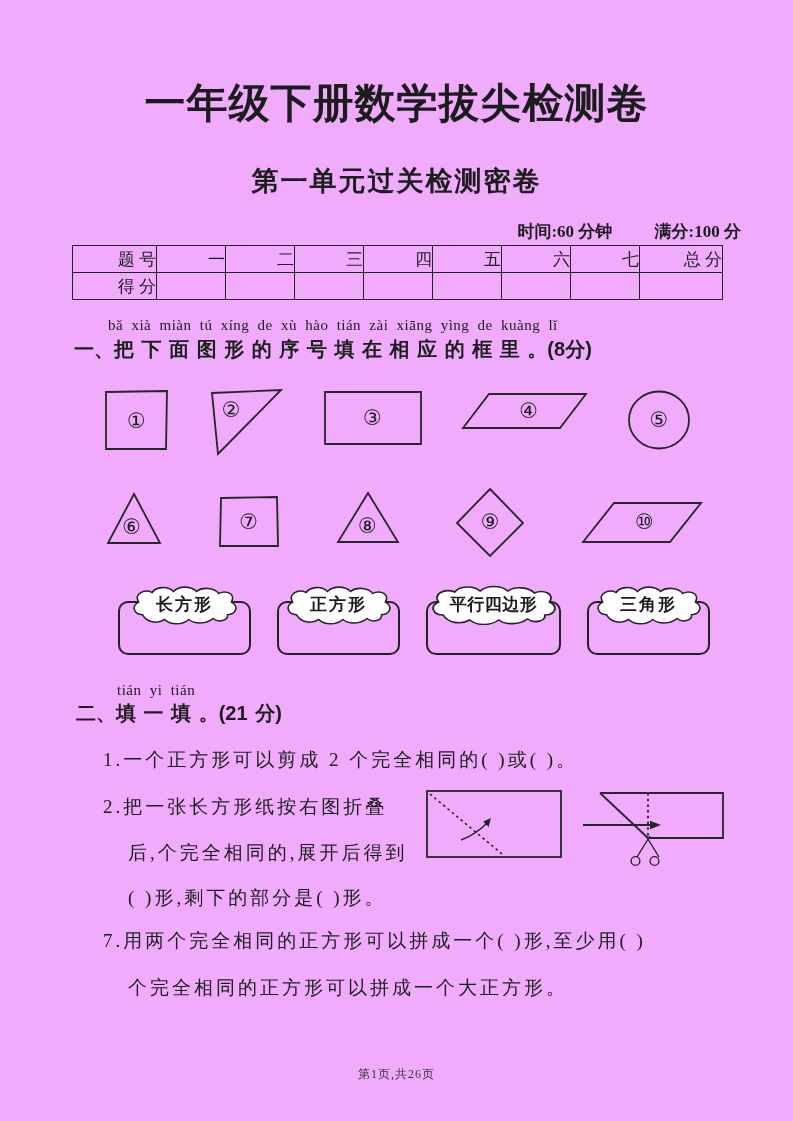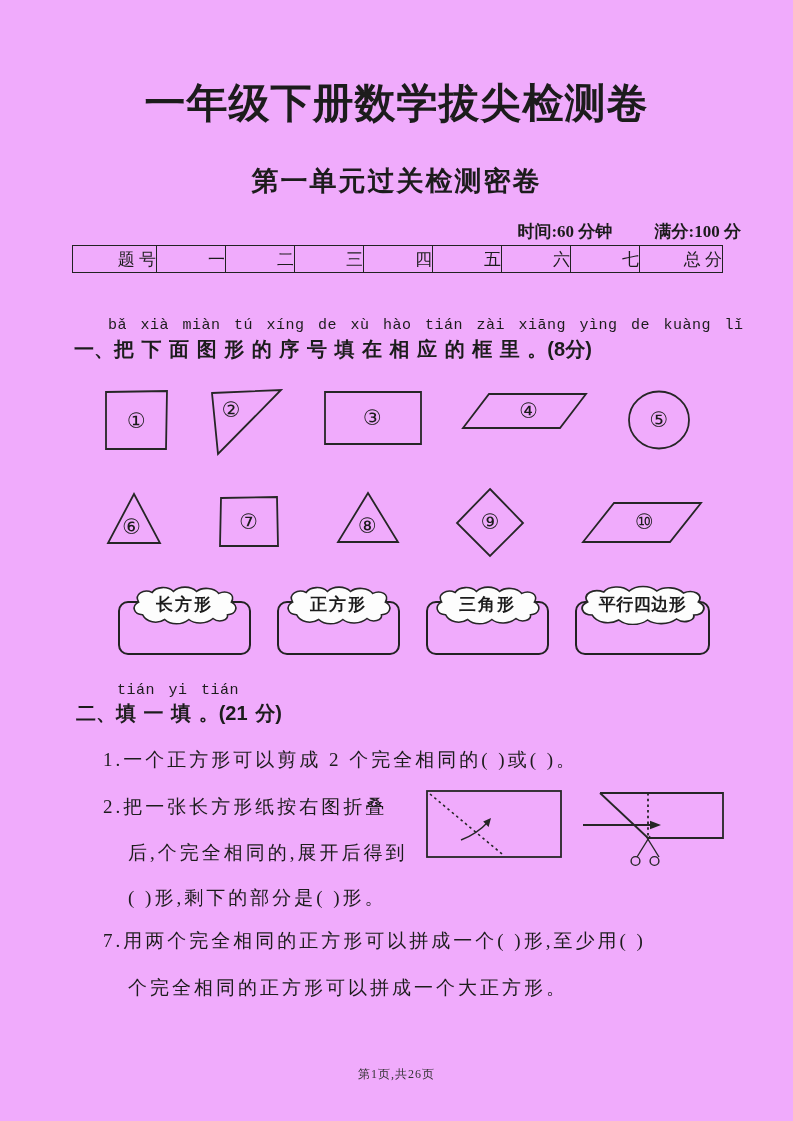--- a/index.html
+++ b/index.html
@@ -26,21 +26,21 @@
   .meta span + span{margin-left:38px;}
   table.score{
     top:245px;left:72px;width:650px;position:absolute;
     border-collapse:collapse;table-layout:fixed;
   }
   table.score td{
     border:1.6px solid #222;height:26px;text-align:right;
     font-size:17px;padding:0;
   }
   .pinyin{
-    font-family:Liberation Mono, monospace;font-size:15px;
+    font-family:Liberation Serif, serif;font-size:15px;
     letter-spacing:0.5px;word-spacing:4px;white-space:nowrap;
   }
   .sec-heading{
     font-family:"Liberation Sans", sans-serif;font-weight:bold;
     font-size:20px;white-space:nowrap;word-spacing:2px;
   }
   .qline{font-size:19px;letter-spacing:3px;white-space:nowrap;}
   .shape-row{display:flex;justify-content:space-between;align-items:flex-start;}
   .shape{position:relative;}
   .shape svg{display:block;}
@@ -97,20 +97,31 @@
       <td>题 号</td>
       <td>一</td>
       <td>二</td>
       <td>三</td>
       <td>四</td>
       <td>五</td>
       <td>六</td>
       <td>七</td>
       <td>总 分</td>
     </tr>
+    <tr>
+      <td>得 分</td>
+      <td></td>
+      <td></td>
+      <td></td>
+      <td></td>
+      <td></td>
+      <td></td>
+      <td></td>
+      <td></td>
+    </tr>
   </tbody>
     </table>
 
   <div class="abs pinyin" style="top:317px;left:108px;">bǎ xià miàn tú xíng de xù hào tián zài xiāng yìng de kuàng lǐ</div>
   <div class="abs sec-heading" style="top:336px;left:74px;">一、把 下 面 图 形 的 序 号 填 在 相 应 的 框 里 。(8分)</div>
 
   <div class="abs shape-row" style="top:383px;left:103px;width:588px;height:90px;">
     <div class="shape" style="width:67px;margin-top:5px;">
       <svg width="67" height="64" viewBox="0 0 67 64">
         <path class="stroke" d="M3,4 L64,3 L63,61 L3,61 Z"></path>
@@ -188,36 +199,36 @@
     </div>
     <div class="cat" style="width:123px;">
       <div class="box"></div>
       <div class="cloud-wrap">
         <svg width="112" height="40" viewBox="0 0 116 40">
           <path d="M14,30 C5,30 2,21 10,17 C5,9 15,3 24,7 C28,1 40,0 46,6 C52,0 64,0 70,6 C76,1 88,2 93,8 C101,4 111,9 106,17 C114,21 111,30 102,30 C103,36 93,39 87,34 C80,40 68,40 62,35 C55,41 43,41 37,35 C29,40 18,38 14,30 Z" fill="#fdfdfd" stroke="#262626" stroke-width="1.6"></path>
         </svg>
         <span class="cloud-label">正方形</span>
       </div>
     </div>
+    <div class="cat" style="width:135px;">
+      <div class="box"></div>
+      <div class="cloud-wrap">
+        <svg width="134" height="40" viewBox="0 0 116 40" preserveAspectRatio="none">
+          <path d="M14,30 C5,30 2,21 10,17 C5,9 15,3 24,7 C28,1 40,0 46,6 C52,0 64,0 70,6 C76,1 88,2 93,8 C101,4 111,9 106,17 C114,21 111,30 102,30 C103,36 93,39 87,34 C80,40 68,40 62,35 C55,41 43,41 37,35 C29,40 18,38 14,30 Z" fill="#fdfdfd" stroke="#262626" stroke-width="1.6"></path>
+        </svg>
+        <span class="cloud-label" style="letter-spacing:0.5px;">平行四边形</span>
+      </div>
+    </div>
     <div class="cat" style="width:123px;">
       <div class="box"></div>
       <div class="cloud-wrap">
         <svg width="112" height="40" viewBox="0 0 116 40">
           <path d="M14,30 C5,30 2,21 10,17 C5,9 15,3 24,7 C28,1 40,0 46,6 C52,0 64,0 70,6 C76,1 88,2 93,8 C101,4 111,9 106,17 C114,21 111,30 102,30 C103,36 93,39 87,34 C80,40 68,40 62,35 C55,41 43,41 37,35 C29,40 18,38 14,30 Z" fill="#fdfdfd" stroke="#262626" stroke-width="1.6"></path>
         </svg>
         <span class="cloud-label">三角形</span>
-      </div>
-    </div>
-    <div class="cat" style="width:135px;">
-      <div class="box"></div>
-      <div class="cloud-wrap">
-        <svg width="134" height="40" viewBox="0 0 116 40" preserveAspectRatio="none">
-          <path d="M14,30 C5,30 2,21 10,17 C5,9 15,3 24,7 C28,1 40,0 46,6 C52,0 64,0 70,6 C76,1 88,2 93,8 C101,4 111,9 106,17 C114,21 111,30 102,30 C103,36 93,39 87,34 C80,40 68,40 62,35 C55,41 43,41 37,35 C29,40 18,38 14,30 Z" fill="#fdfdfd" stroke="#262626" stroke-width="1.6"></path>
-        </svg>
-        <span class="cloud-label" style="letter-spacing:0.5px;">平行四边形</span>
       </div>
     </div>
   </div>
 
   <div class="abs pinyin" style="top:682px;left:117px;">tián yi tián</div>
   <div class="abs sec-heading" style="top:700px;left:76px;">二、填 一 填 。(21 分)</div>
 
   <div class="abs qline" style="top:747px;left:103px;">1.一个正方形可以剪成 2 个完全相同的(        )或(        )。</div>
 
   <div class="abs qline" style="top:794px;left:103px;">2.把一张长方形纸按右图折叠</div>

